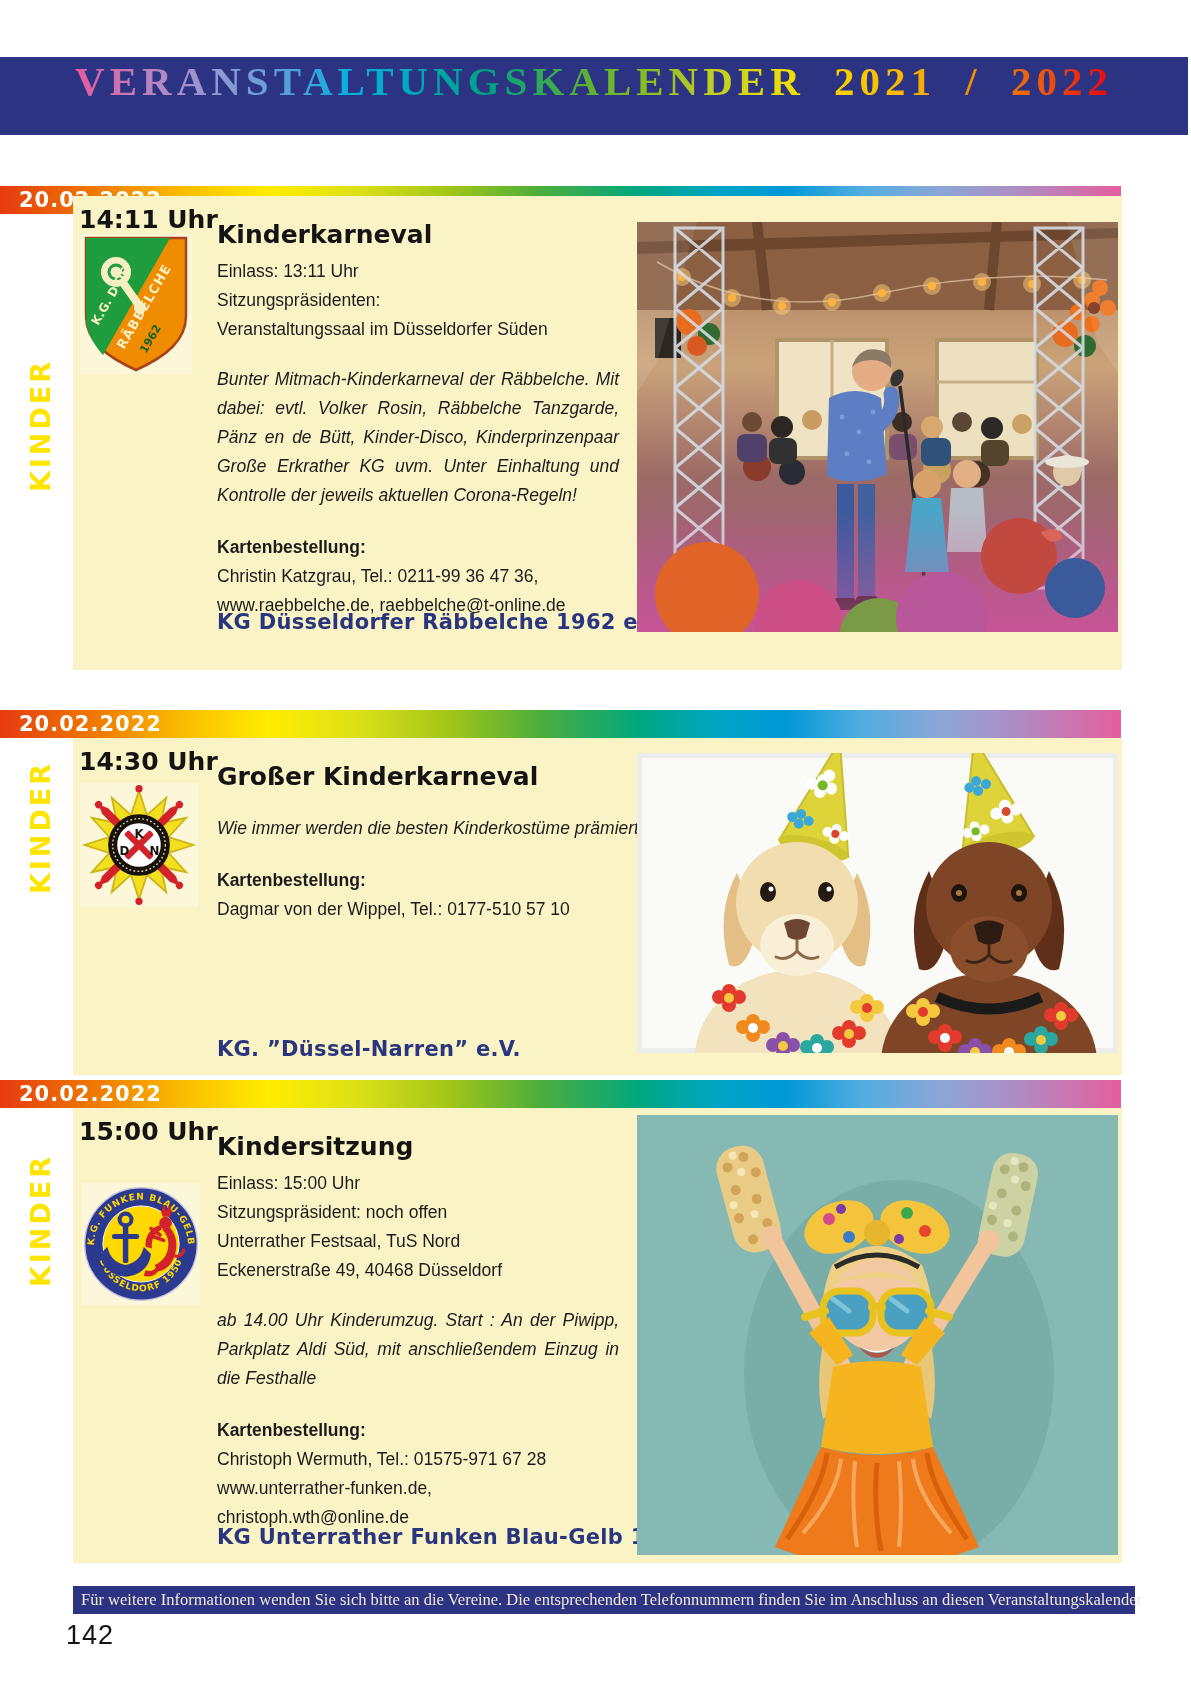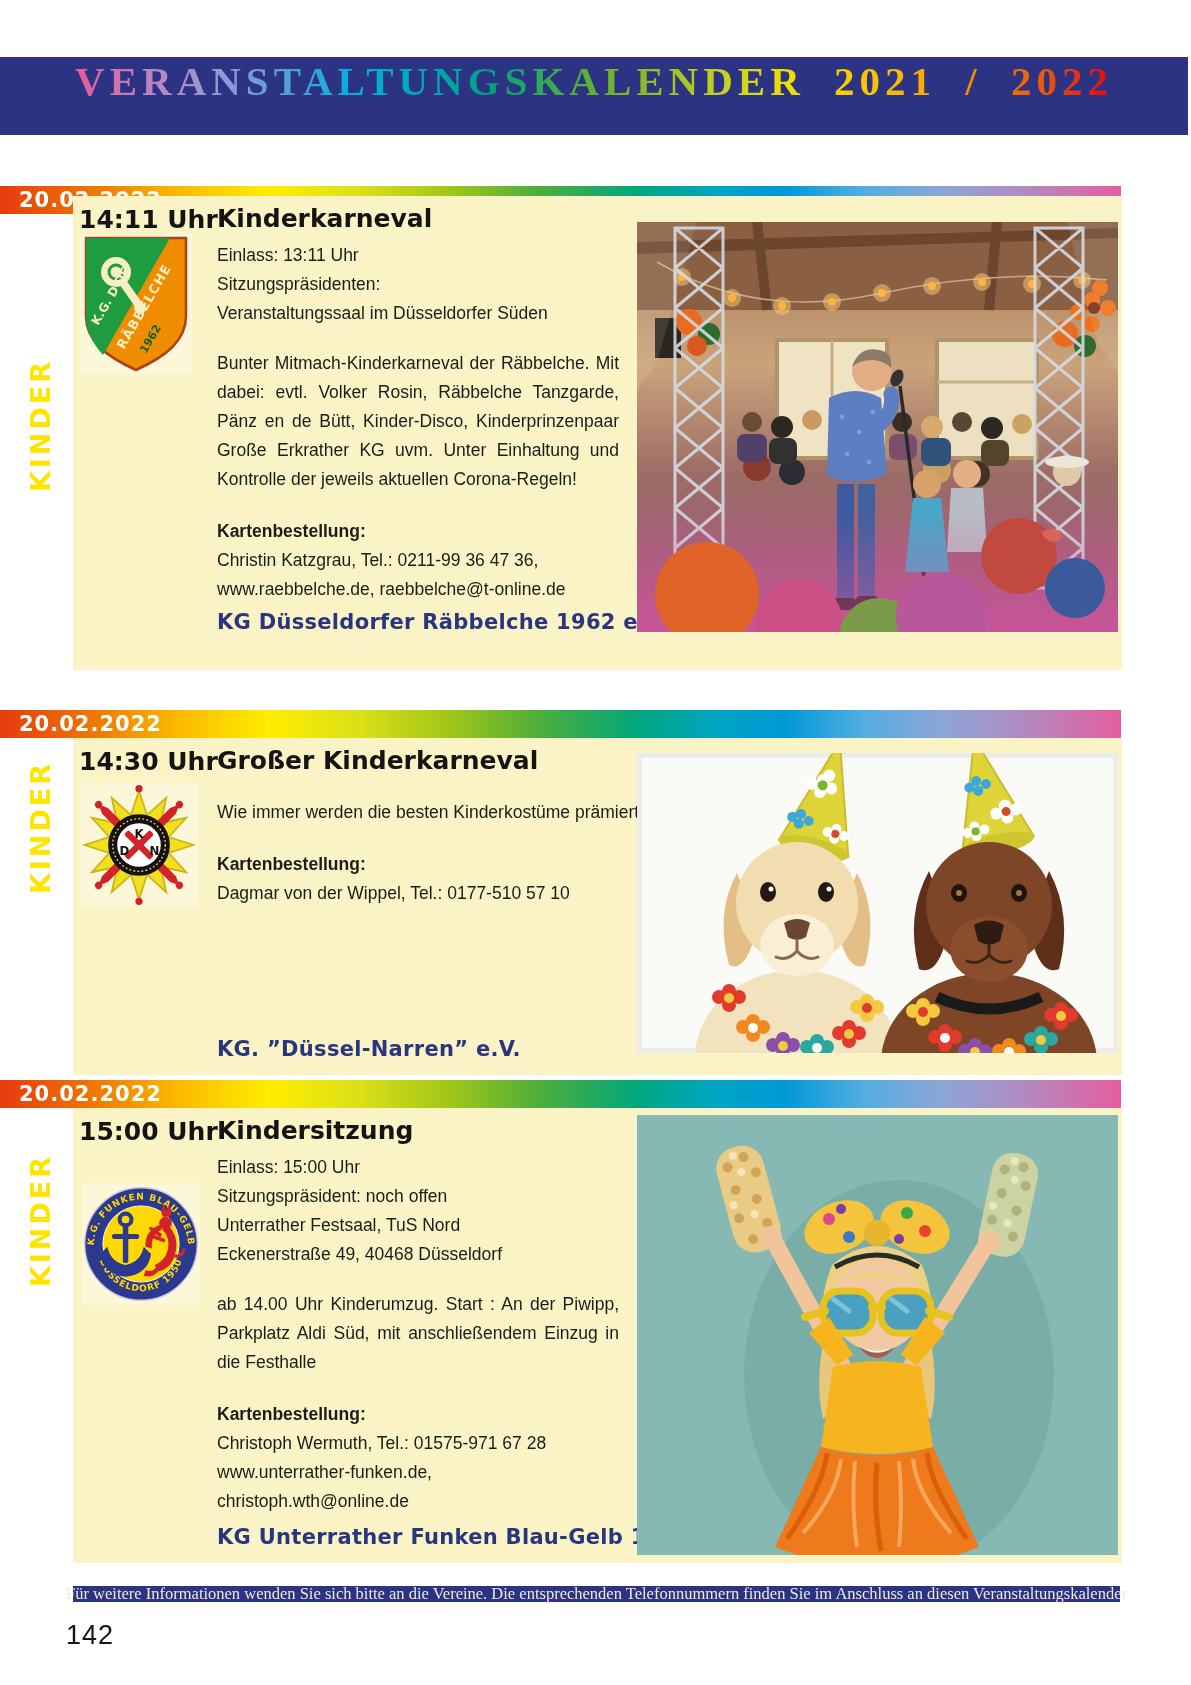--- a/index.html
+++ b/index.html
@@ -22,38 +22,38 @@
   .date-bar{position:absolute;left:0;width:1121px;height:28px;
     background:linear-gradient(90deg,#e63b0f 0%,#ef7d00 9%,#fbba00 16%,#ffed00 24%,
       #dbe018 32%,#a2c617 40%,#4fae3b 48%,#00a77d 57%,#00a5c4 64%,#0098d6 70%,
       #53ade0 77%,#8ba6d6 84%,#af8cc2 91%,#e55e9e 100%);}
   .date-label{color:#ffffff;font-family:"DejaVu Sans",sans-serif;font-weight:700;
     font-size:21px;letter-spacing:1px;line-height:28px;padding-left:19px;}
   
   .card{position:absolute;left:73px;width:1049px;background:#faf3c5;}
   .event-time{position:absolute;left:6px;top:9px;font-family:"DejaVu Sans",sans-serif;
     font-weight:700;font-size:25px;color:#141414;white-space:nowrap;}
-  .content{margin-left:144px;padding-top:7px;width:402px;}
+  .content{margin-left:144px;padding-top:23px;width:402px;}
   .event-title{font-family:"DejaVu Sans",sans-serif;font-weight:700;font-size:25px;
     color:#141414;line-height:32px;white-space:nowrap;}
   .details{margin-top:6px;font-size:17.5px;line-height:29px;}
-  .desc{margin-top:21px;font-size:17.5px;line-height:29px;text-align:justify;}
+  .desc{margin-top:21px;font-style:italic;font-size:17.5px;line-height:29px;text-align:justify;}
   .desc.noju{text-align:left;width:452px;}
   .tickets{margin-top:23px;font-size:17.5px;line-height:29px;}
   .tlabel{font-weight:700;}
   .club{position:absolute;left:144px;font-family:"DejaVu Sans",sans-serif;font-weight:700;
     font-size:21px;color:#29357f;letter-spacing:0.3px;white-space:nowrap;}
   
   .kinder{position:absolute;left:-36px;width:152px;text-align:center;transform:rotate(-90deg);
     font-family:"DejaVu Sans",sans-serif;font-weight:700;font-size:27px;letter-spacing:3px;color:#ffe400;}
   
   .photo,.logo{position:absolute;display:block;}
   
-  .footer-bar{position:absolute;left:73px;top:1586px;width:1047px;height:16px;background:#2d3383;
-    display:flex;align-items:center;justify-content:center;}
+  .footer-bar{position:absolute;left:73px;top:1586px;width:1047px;height:28px;background:#2d3383;
+    display:flex;align-items:center;justify-content:center;padding-left:15px;}
   .footer-text{color:#efe9dc;font-family:"Liberation Serif",serif;font-size:16.5px;white-space:nowrap;}
   .page-num{position:absolute;left:66px;top:1620px;font-size:27px;letter-spacing:1px;color:#141414;text-align:right;}
 </style>
 </head>
 <body>
 
 <div class="header-bar">
   <div class="header-title">VERANSTALTUNGSKALENDER 2021 / 2022</div>
 </div>
 

